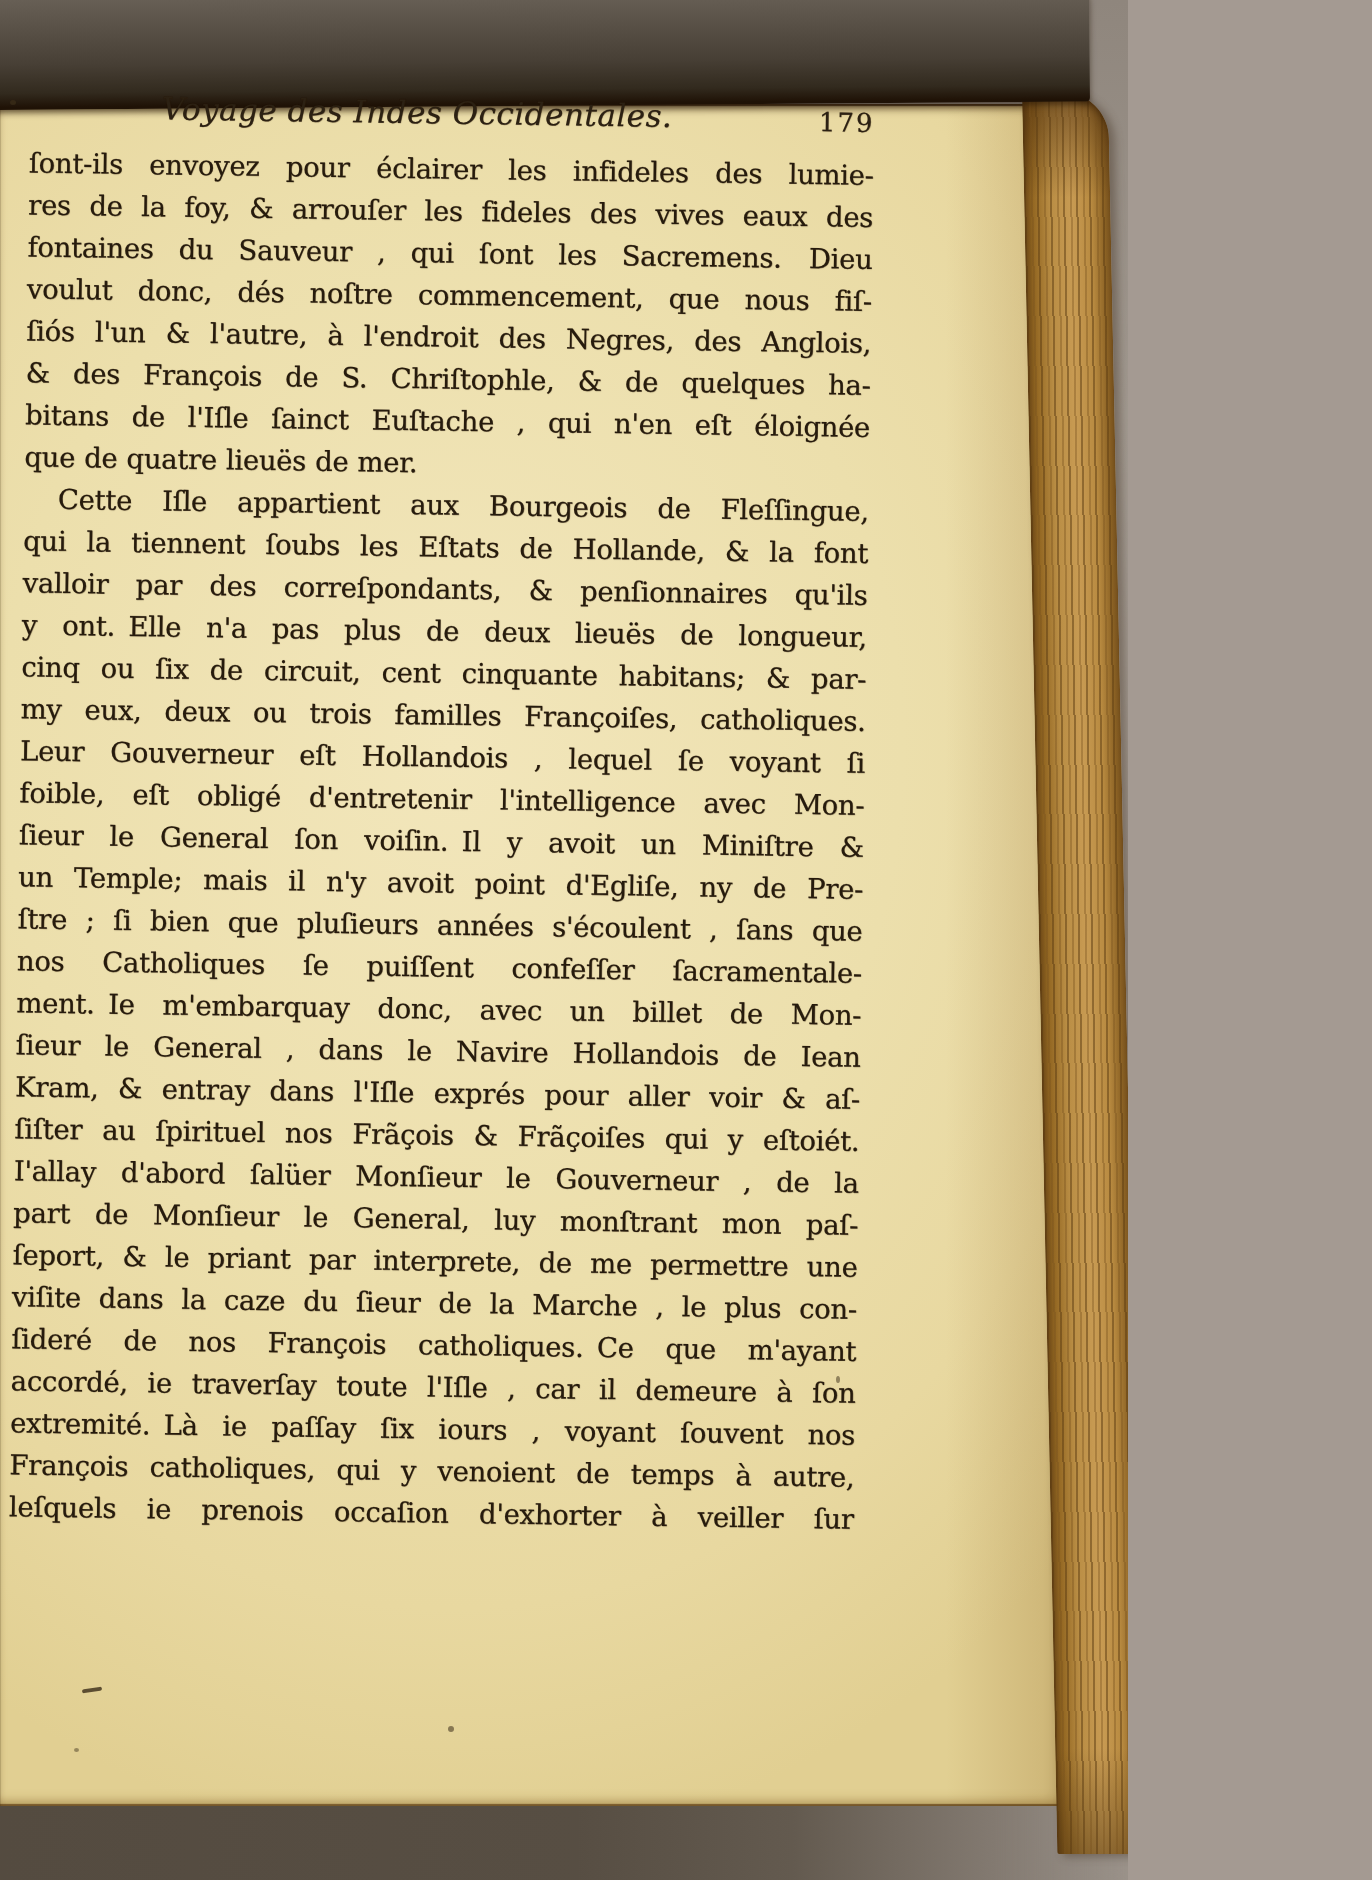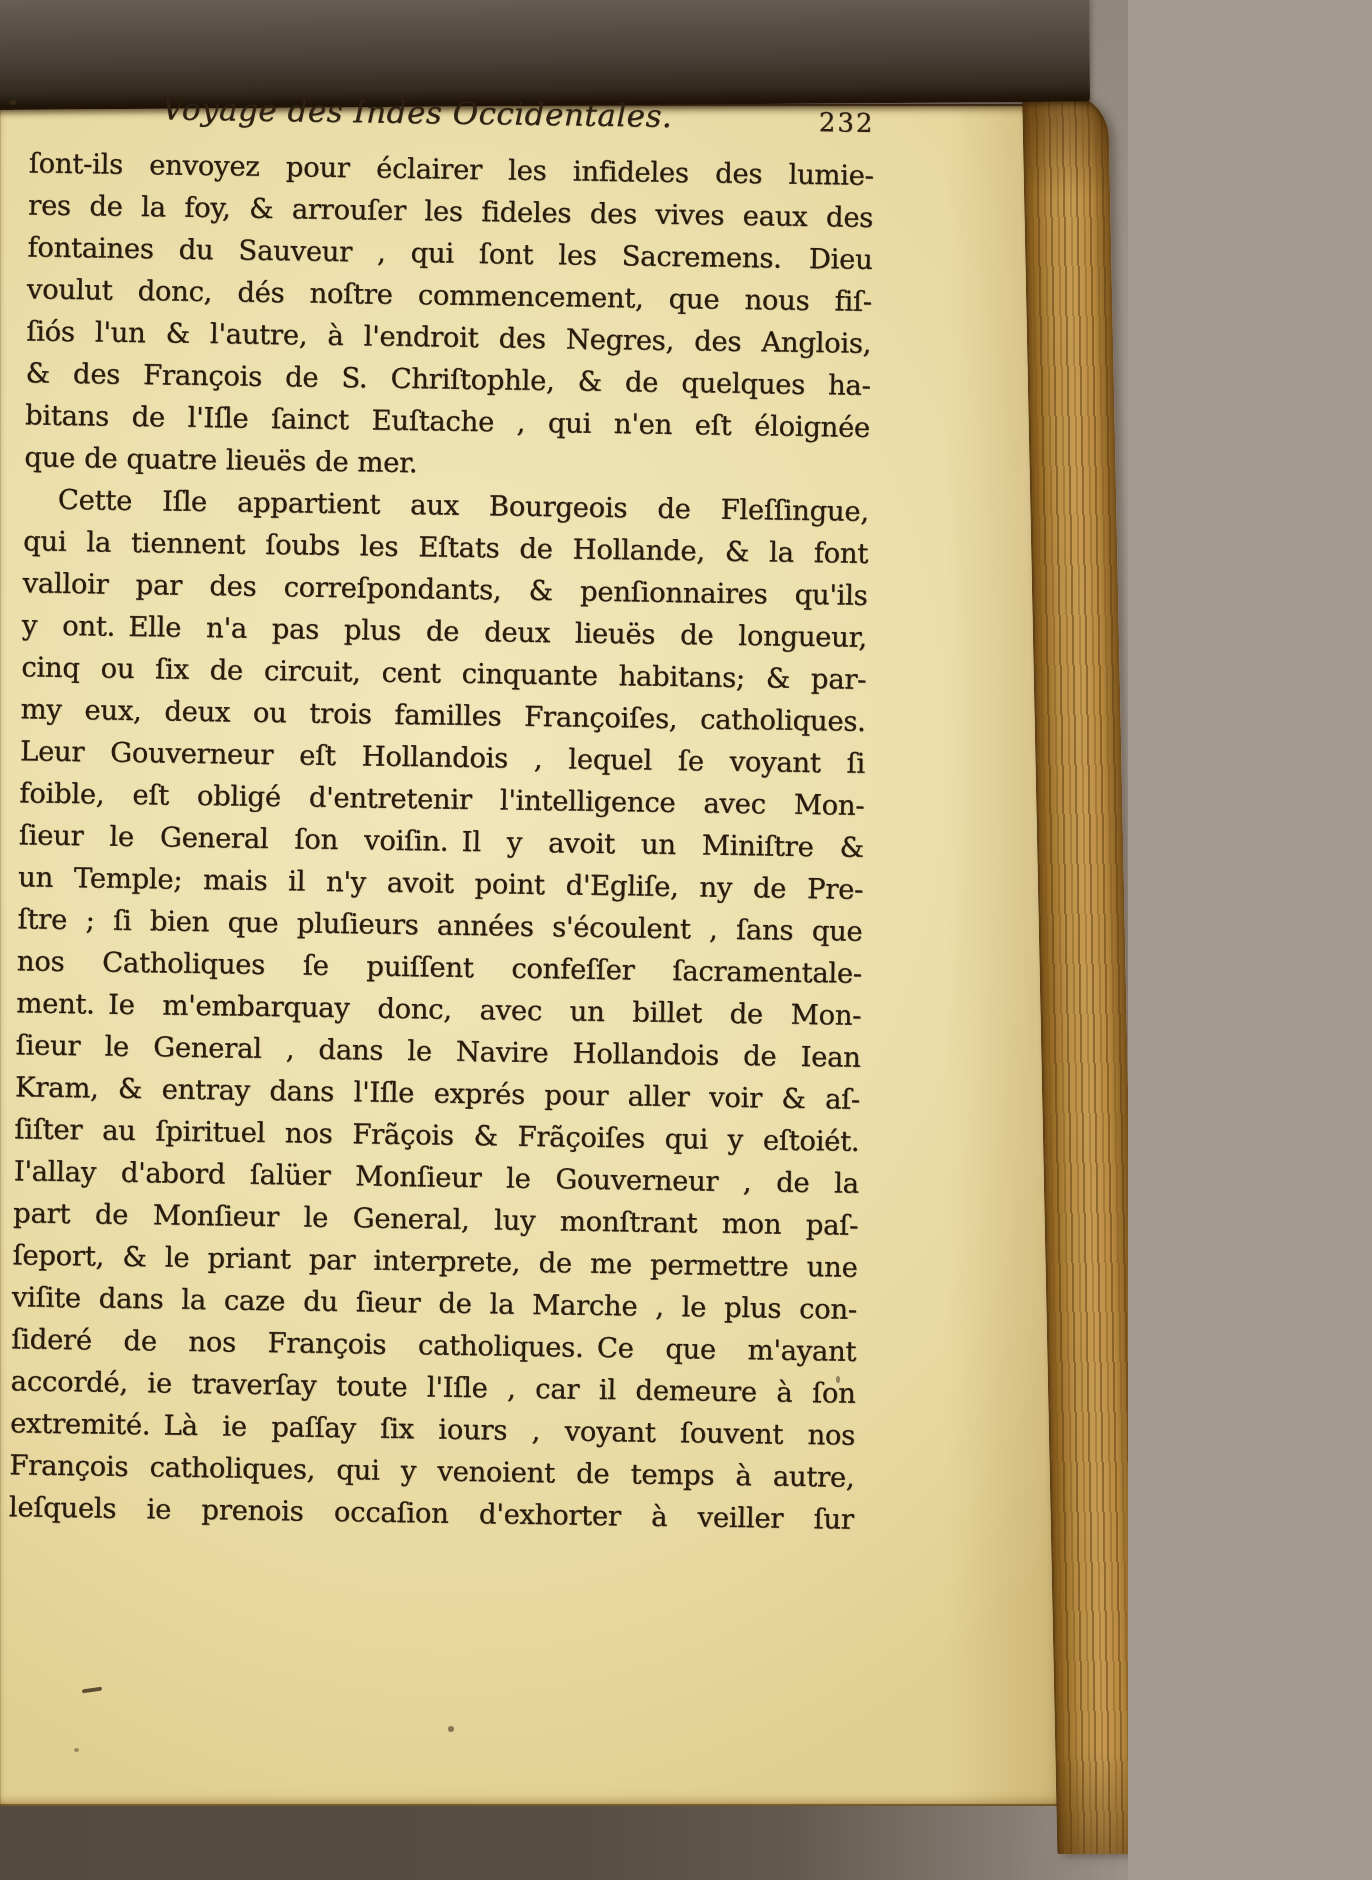--- a/index.html
+++ b/index.html
@@ -89,21 +89,21 @@
 
 <div class="scene">
   <div class="floor"></div>
   <div class="page"></div>
   <div class="top-band"></div>
   <div class="fore-edge"></div>
 
   <div class="page-content">
     <div class="header-row">
       <div class="running-title">Voyage des Indes Occidentales.</div>
-      <div class="page-number">232</div>
+      <div class="page-number">179</div>
     </div>
     <div class="body-text">
         <div class="line">ſont-ils envoyez pour éclairer les infideles des lumie-</div>
         <div class="line">res de la foy, &amp; arrouſer les fideles des vives eaux des</div>
         <div class="line">fontaines du Sauveur , qui ſont les Sacremens. Dieu</div>
         <div class="line">voulut donc, dés noſtre commencement, que nous fiſ-</div>
         <div class="line">ſiós l'un &amp; l'autre, à l'endroit des Negres, des Anglois,</div>
         <div class="line">&amp; des François de S. Chriſtophle, &amp; de quelques ha-</div>
         <div class="line">bitans de l'Iſle ſainct Euſtache , qui n'en eſt éloignée</div>
         <div class="line flush">que de quatre lieuës de mer.</div>

